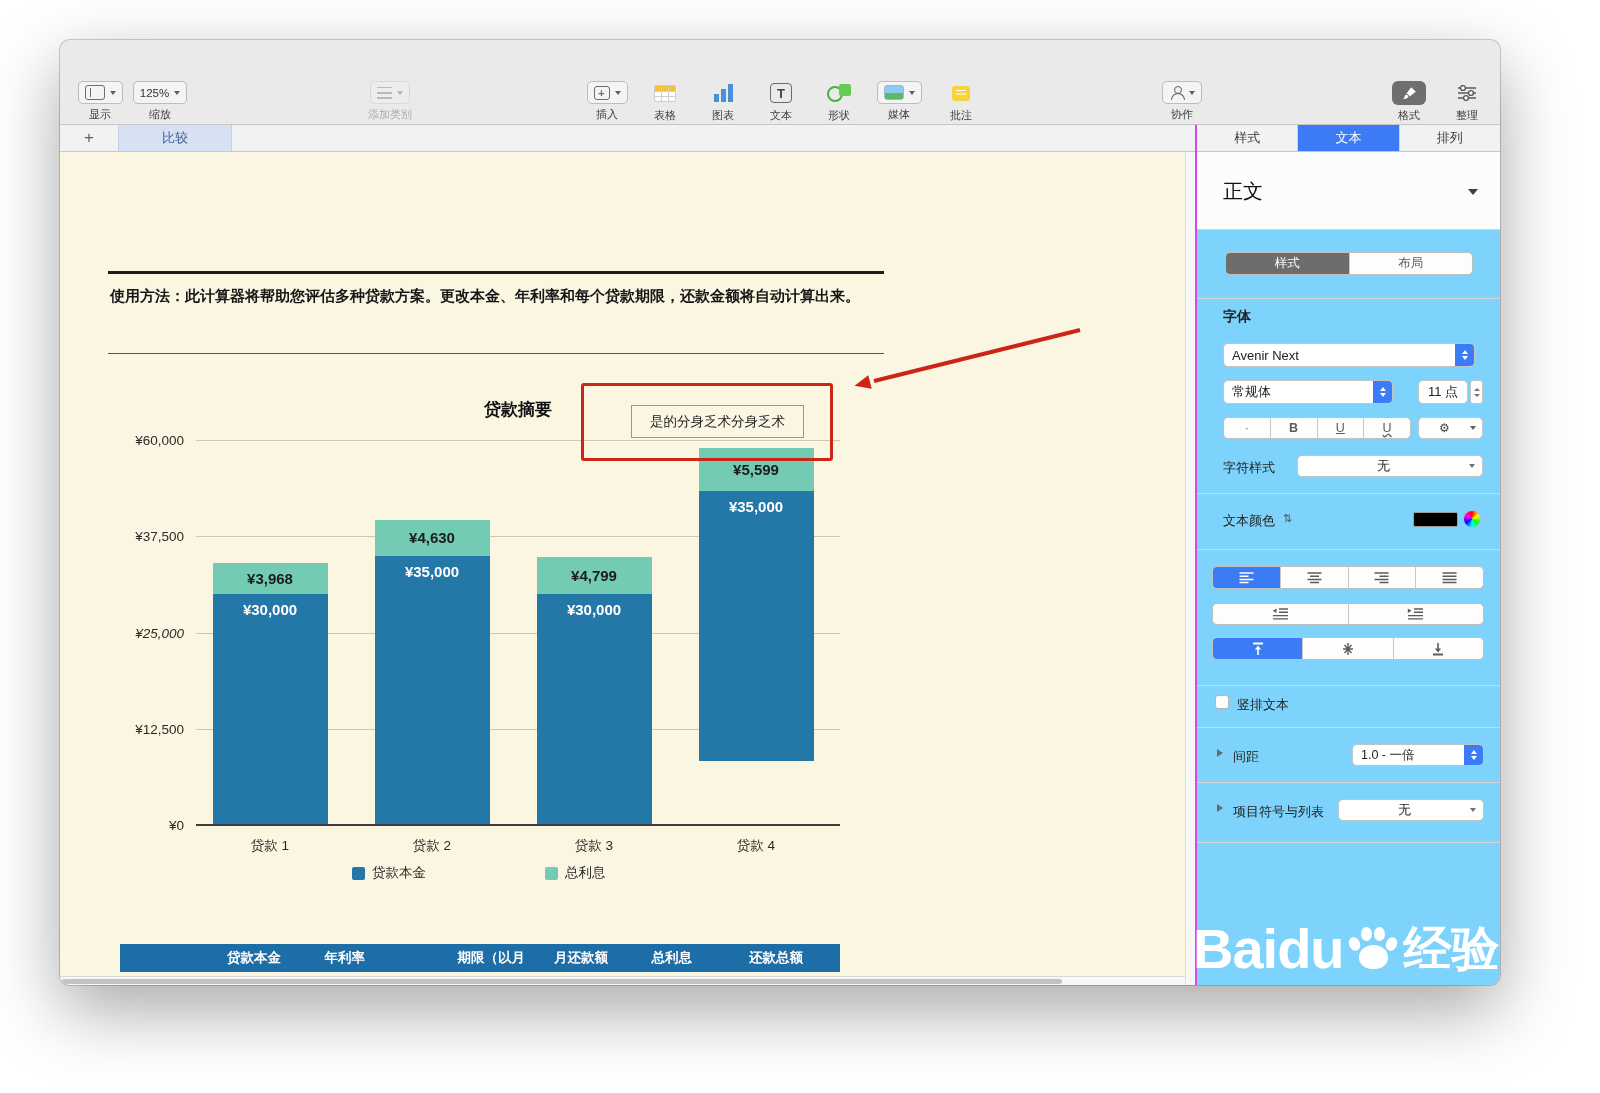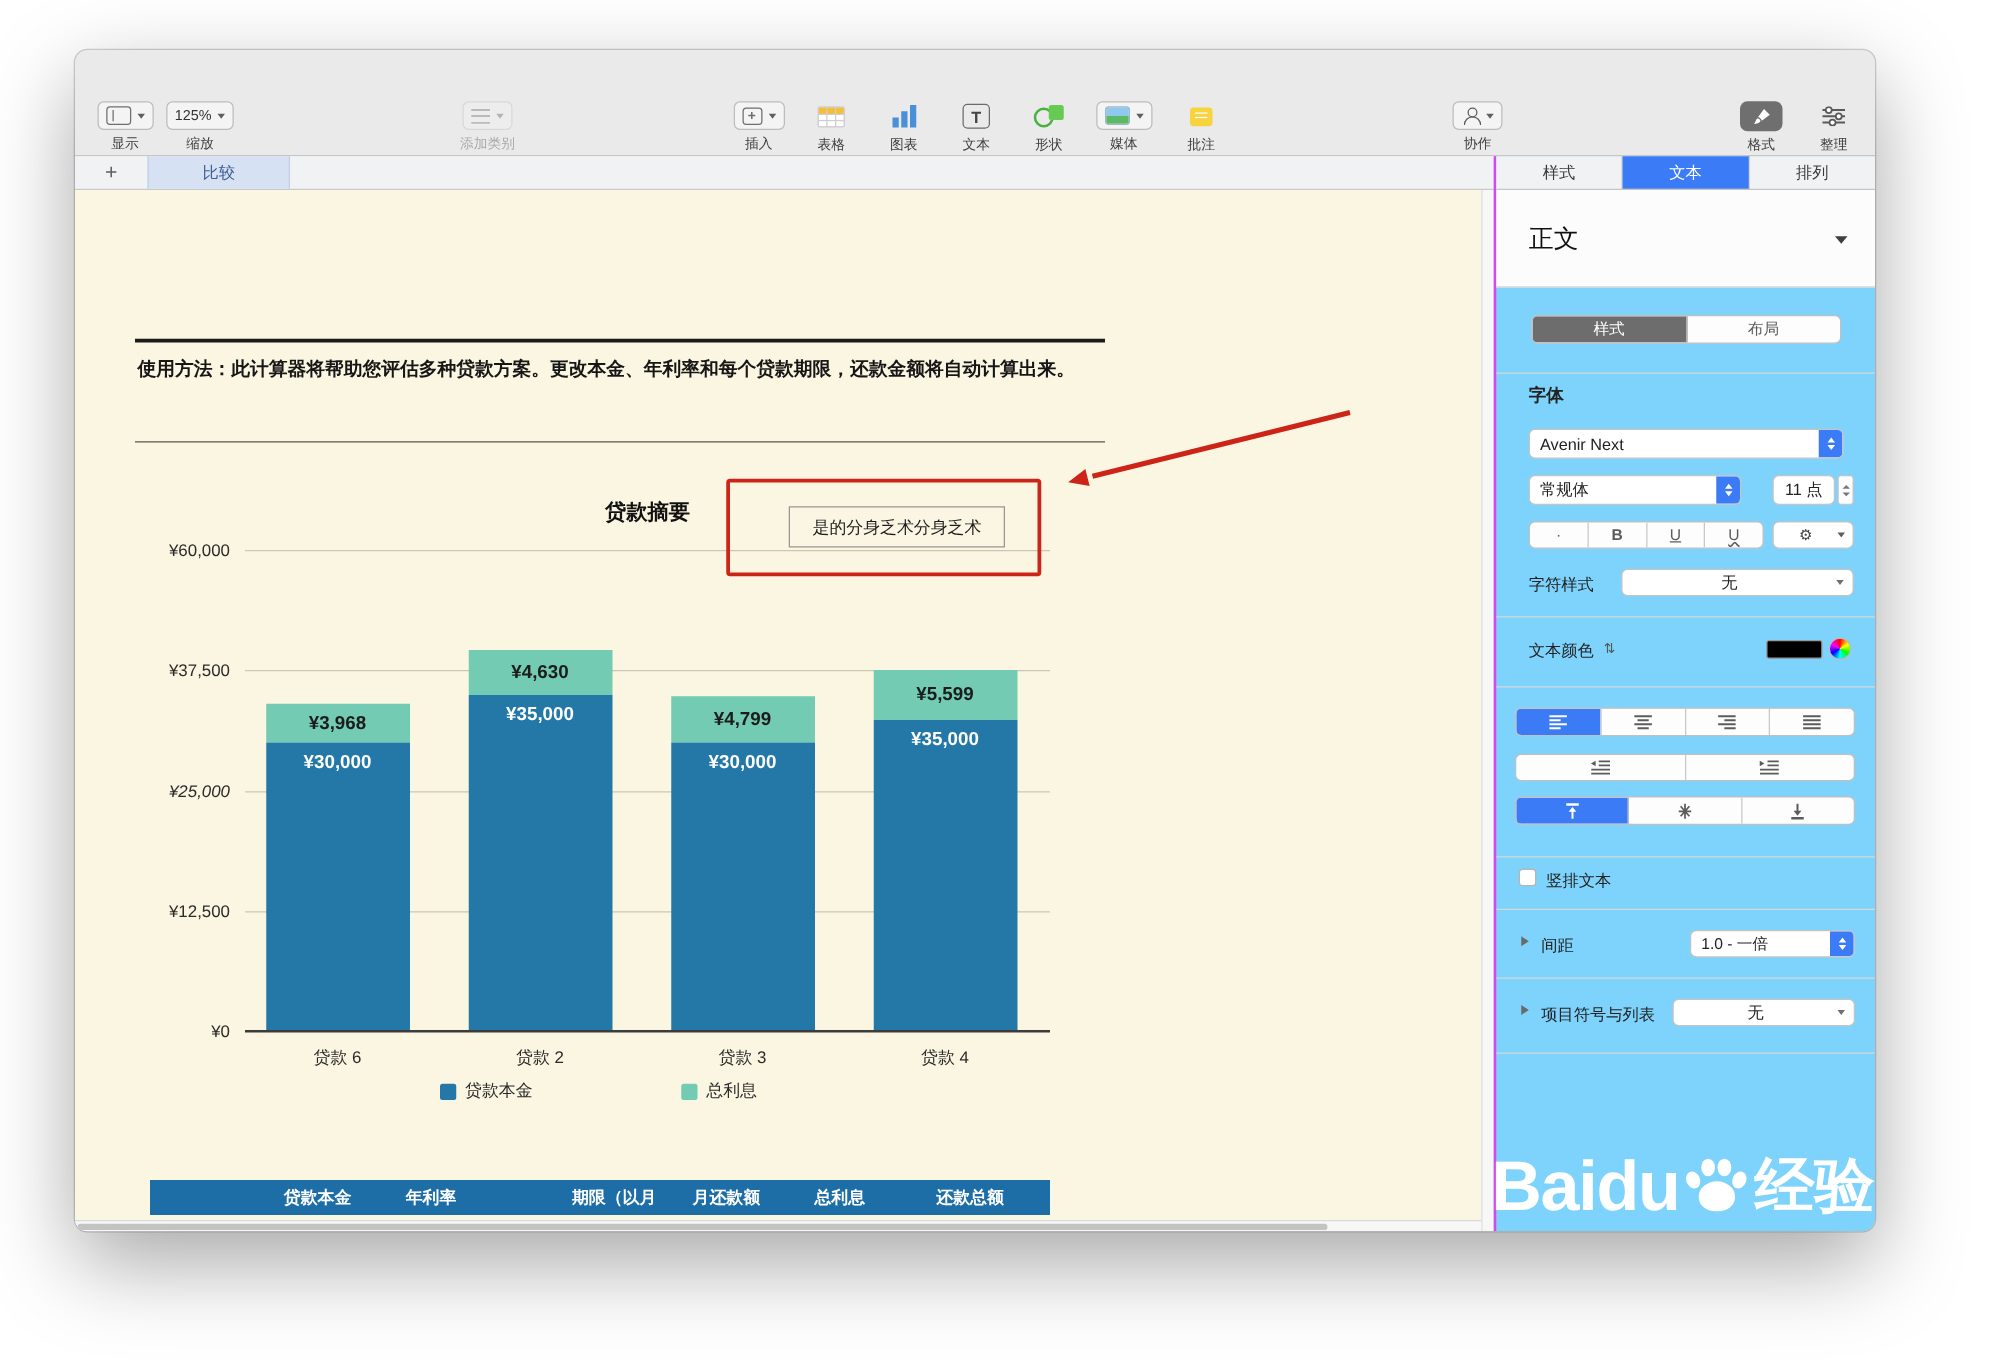--- a/index.html
+++ b/index.html
@@ -315,36 +315,36 @@
         <div class="gridline" style="top: 96.25px;"></div>
         <div class="ytick" style="top: 96.25px;">¥37,500</div>
         <div class="gridline" style="top: 0px;"></div>
         <div class="ytick" style="top: 0px;">¥60,000</div>
         <div class="bar" style="left: 16.5px; width: 115px; height: 261.554px;">
           <div class="seg-teal" style="height: 30.5536px; background: rgb(114, 203, 178);">¥3,968</div>
           <div class="seg-blue" style="height: 231px; background: rgb(36, 120, 167);">
             <div class="val">¥30,000</div>
           </div>
         </div>
-        <div class="xtick" style="left: 16.5px; width: 115px;">贷款 6</div>
+        <div class="xtick" style="left: 16.5px; width: 115px;">贷款 1</div>
         <div class="bar" style="left: 178.5px; width: 115px; height: 305.151px;">
           <div class="seg-teal" style="height: 35.651px; background: rgb(114, 203, 178);">¥4,630</div>
           <div class="seg-blue" style="height: 269.5px; background: rgb(36, 120, 167);">
             <div class="val">¥35,000</div>
           </div>
         </div>
         <div class="xtick" style="left: 178.5px; width: 115px;">贷款 2</div>
         <div class="bar" style="left: 340.5px; width: 115px; height: 267.952px;">
           <div class="seg-teal" style="height: 36.9523px; background: rgb(114, 203, 178);">¥4,799</div>
           <div class="seg-blue" style="height: 231px; background: rgb(36, 120, 167);">
             <div class="val">¥30,000</div>
           </div>
         </div>
         <div class="xtick" style="left: 340.5px; width: 115px;">贷款 3</div>
-        <div class="bar" style="left: 502.5px; width: 115px; height: 289px;">
+        <div class="bar" style="left: 502.5px; width: 115px; height: 377px;">
           <div class="seg-teal" style="height: 43.1123px; background: rgb(114, 203, 178);">¥5,599</div>
           <div class="seg-blue" style="height: 269.5px; background: rgb(36, 120, 167);">
             <div class="val">¥35,000</div>
           </div>
         </div>
         <div class="xtick" style="left: 502.5px; width: 115px;">贷款 4</div>
       </div>
     <div class="legend">
         <div class="lg-item" style="left: 156px;">
           <span class="lg-swatch" style="background: rgb(36, 120, 167);"></span>

